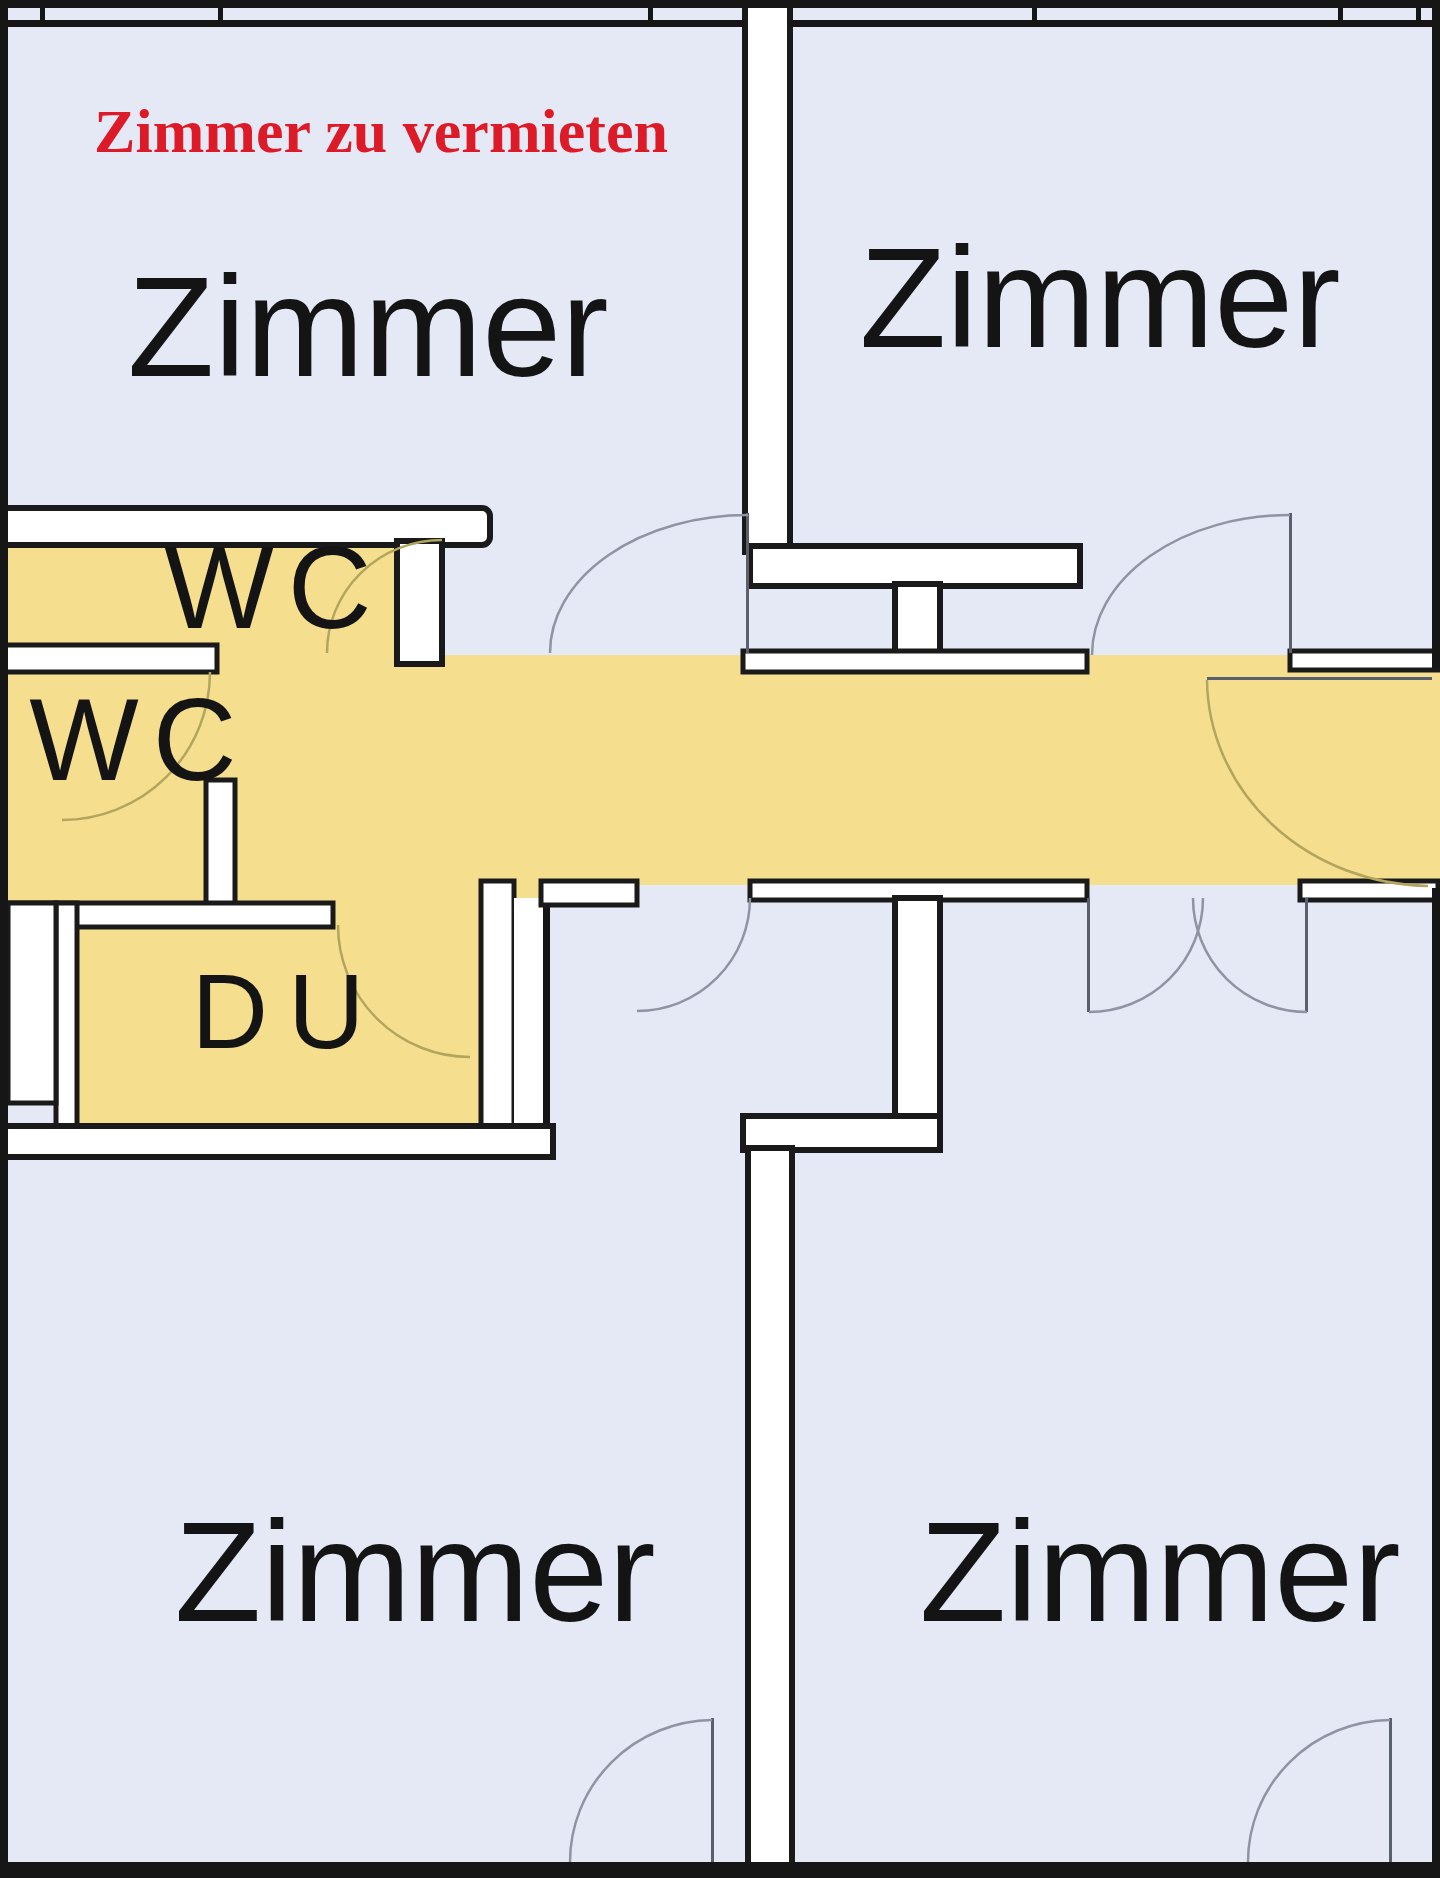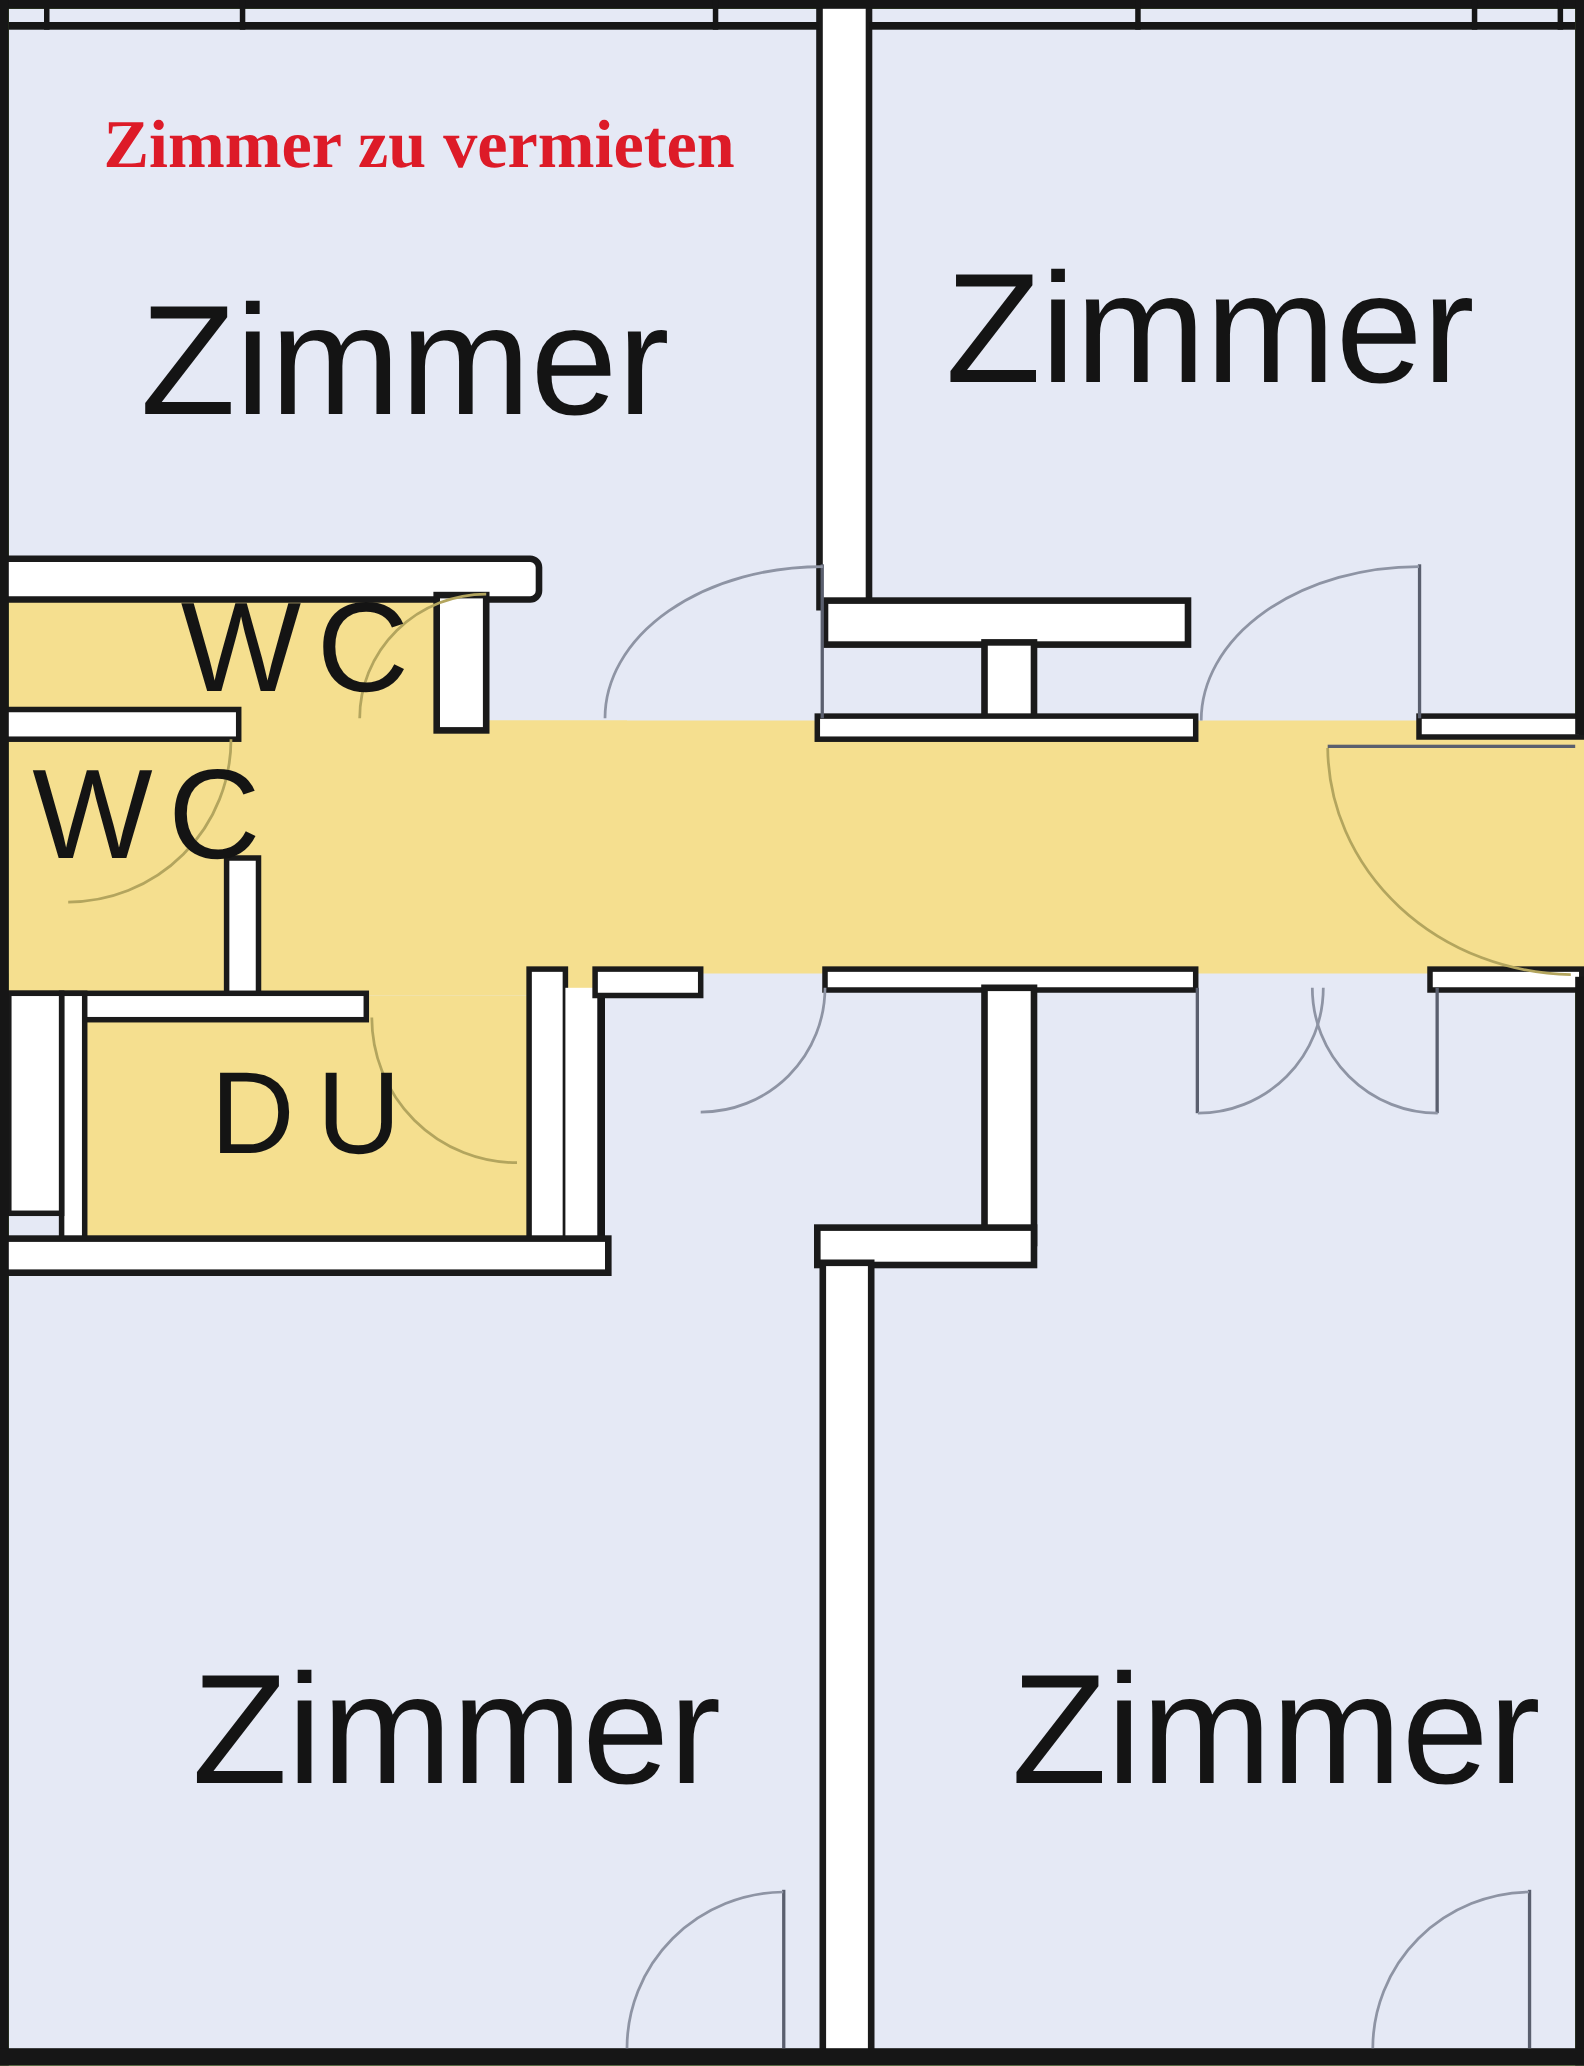--- a/index.html
+++ b/index.html
@@ -1,16 +1,16 @@
 <!DOCTYPE html>
 <html><head>
 <meta charset="utf-8">
 <style>
   html,body{margin:0;padding:0;background:#ffffff;}
-  .stage{width:1440px;height:1878px;position:relative;background:#4d7c0f;overflow:hidden;}
+  .stage{width:1440px;height:1878px;position:relative;background:#1d4ed8;overflow:hidden;}
   svg{display:block;}
   .room-label{font-family:"Liberation Sans",sans-serif;font-size:142px;fill:#141414;}
   .small-label{font-family:"Liberation Sans",sans-serif;fill:#141414;}
   .wc-label{font-size:116px;letter-spacing:14px;}
   .du-label{font-size:106px;letter-spacing:20px;}
   .title-label{font-family:"Liberation Serif",serif;font-weight:bold;font-size:62px;}
   .slab{fill:#ffffff;stroke:#1a1a1a;stroke-width:6;}
   .slab-thin{fill:#ffffff;stroke:#1a1a1a;stroke-width:5;}
   .solid{fill:#161616;}
   .arc{fill:none;stroke:#8e94a4;stroke-width:2.5;}

